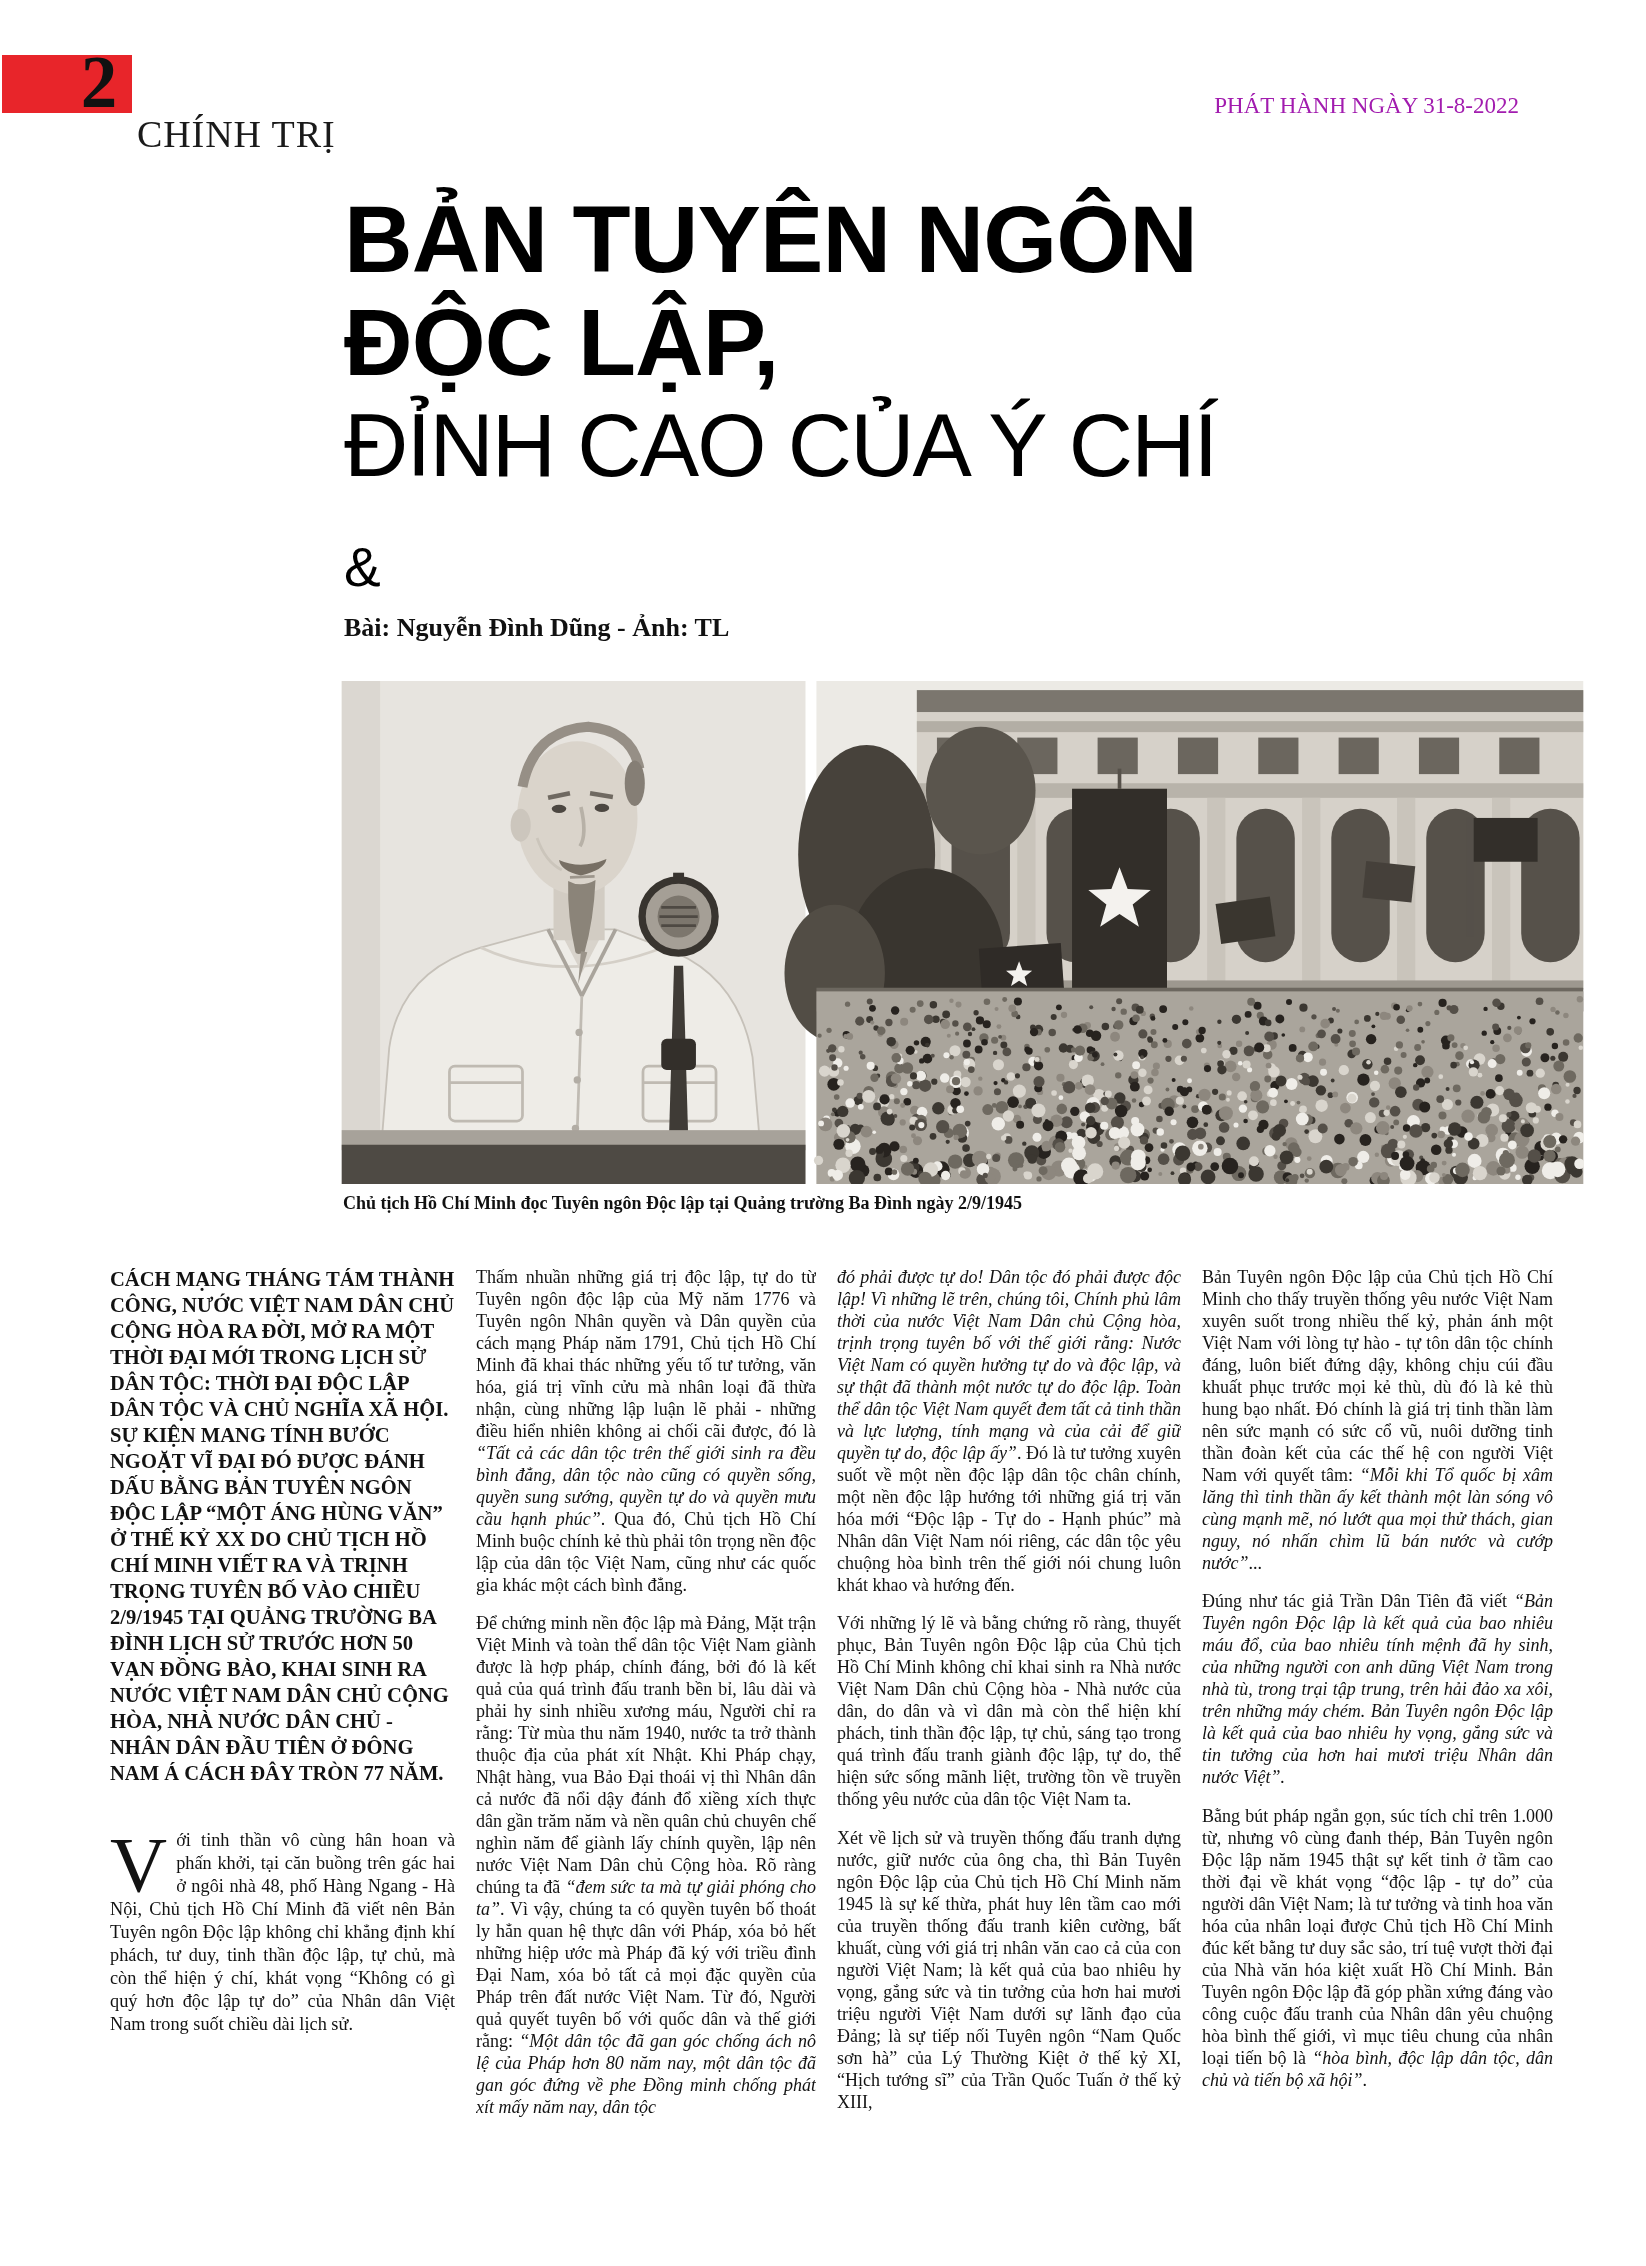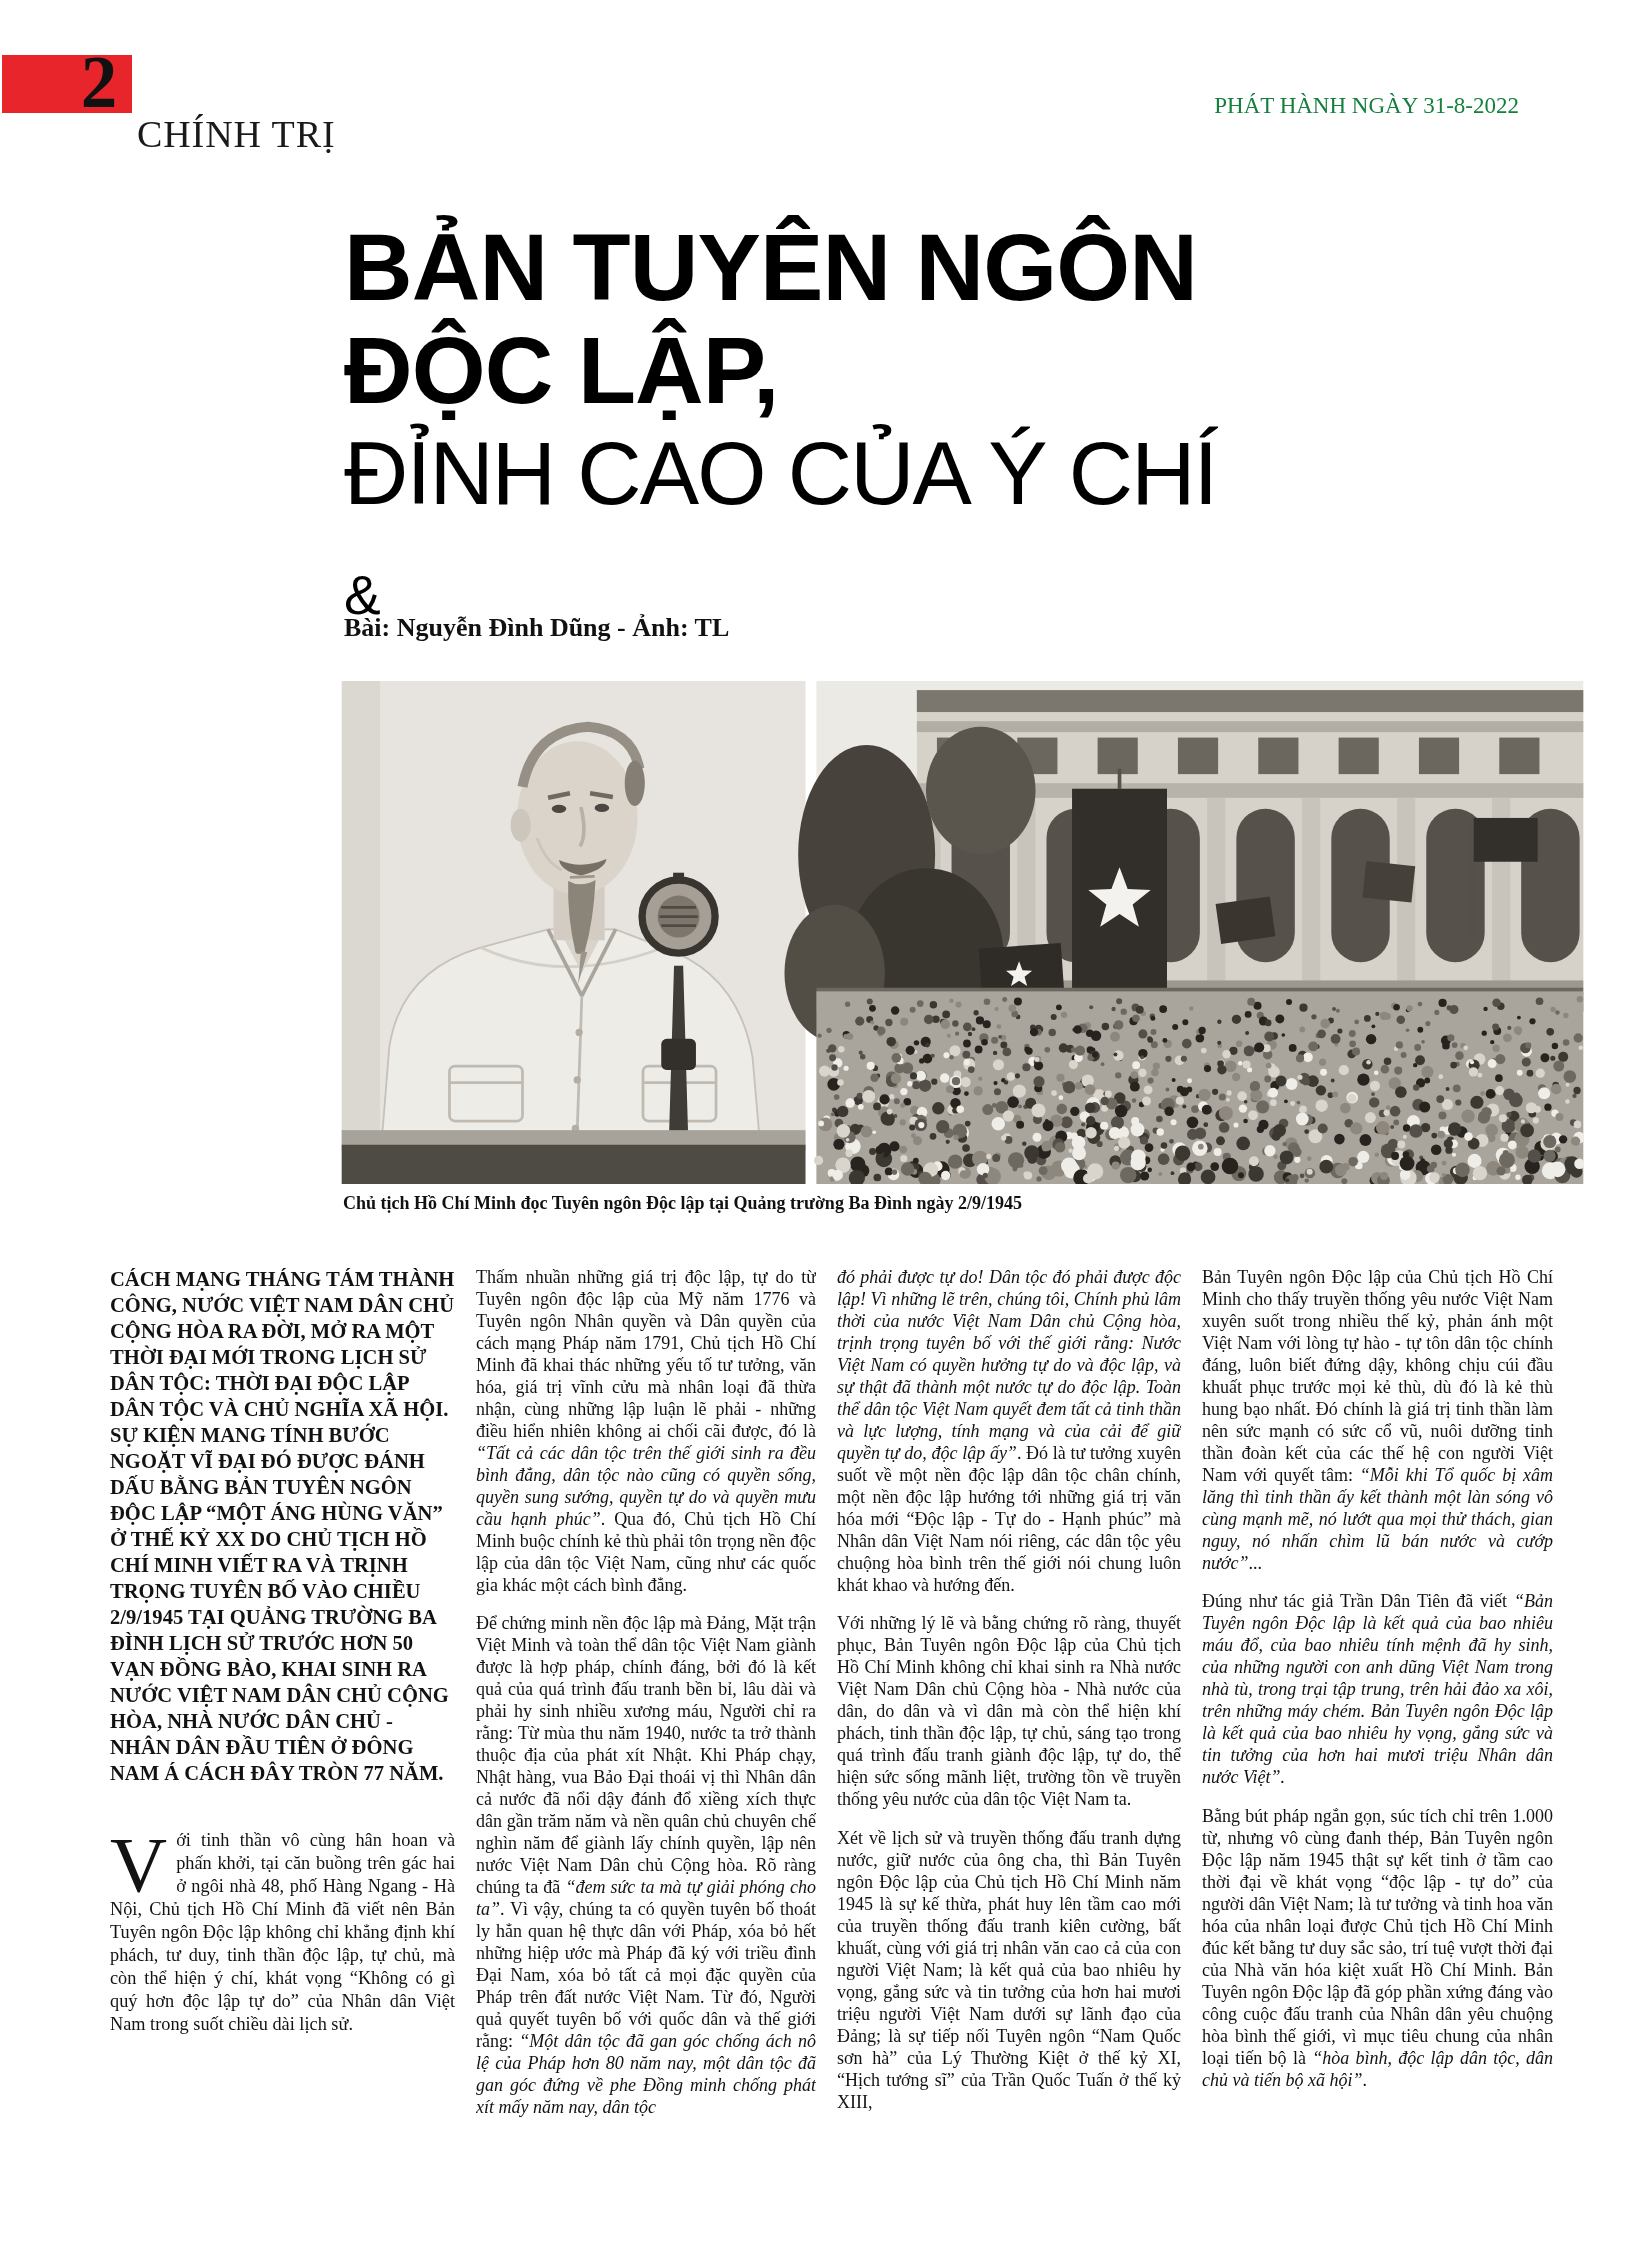--- a/index.html
+++ b/index.html
@@ -5,24 +5,24 @@
   * { margin:0; padding:0; box-sizing:border-box; }
   html,body { background:#ffffff; }
   body { width:1647px; height:2267px; position:relative; font-family:"Liberation Serif", serif; color:#121212; }
   #page { position:absolute; inset:0; background:#fff; overflow:hidden; }
   .abs { position:absolute; }
 
   
   #masthead-red { left:1.8px; top:55px; width:130px; height:58px; background:#e8252a; }
   #page-number { position:absolute; right:14.6px; top:-9.1px; font-family:"Liberation Serif",serif; font-weight:bold; font-size:73px; line-height:73px; color:#111; }
   #section-title { left:137px; top:71px; font-size:38px; letter-spacing:0.9px; color:#1a1a1a; white-space:nowrap;margin-top:41px; }
-  #issue-date { left:1170px; top:93px; width:349px; text-align:right; font-size:23px; color:#15803d; white-space:nowrap; }
+  #issue-date { left:1170px; top:93px; width:349px; text-align:right; font-size:23px; color:#a21caf; white-space:nowrap; }
 
   
-  #headline { left:344px; top:188px; width:1042px; font-family:"Liberation Sans", sans-serif; color:#000;margin-top:28px; }
+  #headline { left:344px; top:188px; width:1042px; font-family:"Liberation Sans", sans-serif; color:#000; }
   .hl-heavy { font-size:95px; line-height:103px; font-weight:bold; letter-spacing:-0.9px; white-space:nowrap; }
   .hl-light { font-size:89px; line-height:102px; font-weight:normal; letter-spacing:-1.8px; white-space:nowrap; }
   .hl-last { margin-top:20px; display:flex; align-items:baseline; }
   .amp { font-size:55px; font-weight:normal; margin-right:18.3px; letter-spacing:0; }
   #byline { left:344px; top:613px; font-size:26px; font-weight:bold; color:#111; white-space:nowrap; }
 
   
   #photo-fig { left:341px; top:681px; width:1243px; height:503px; }
   #photo-svg { width:1243px; height:503px; display:block; }
   #photo-caption { left:343px; top:1193px; width:1224px; font-size:18px; font-weight:bold; color:#111; }

